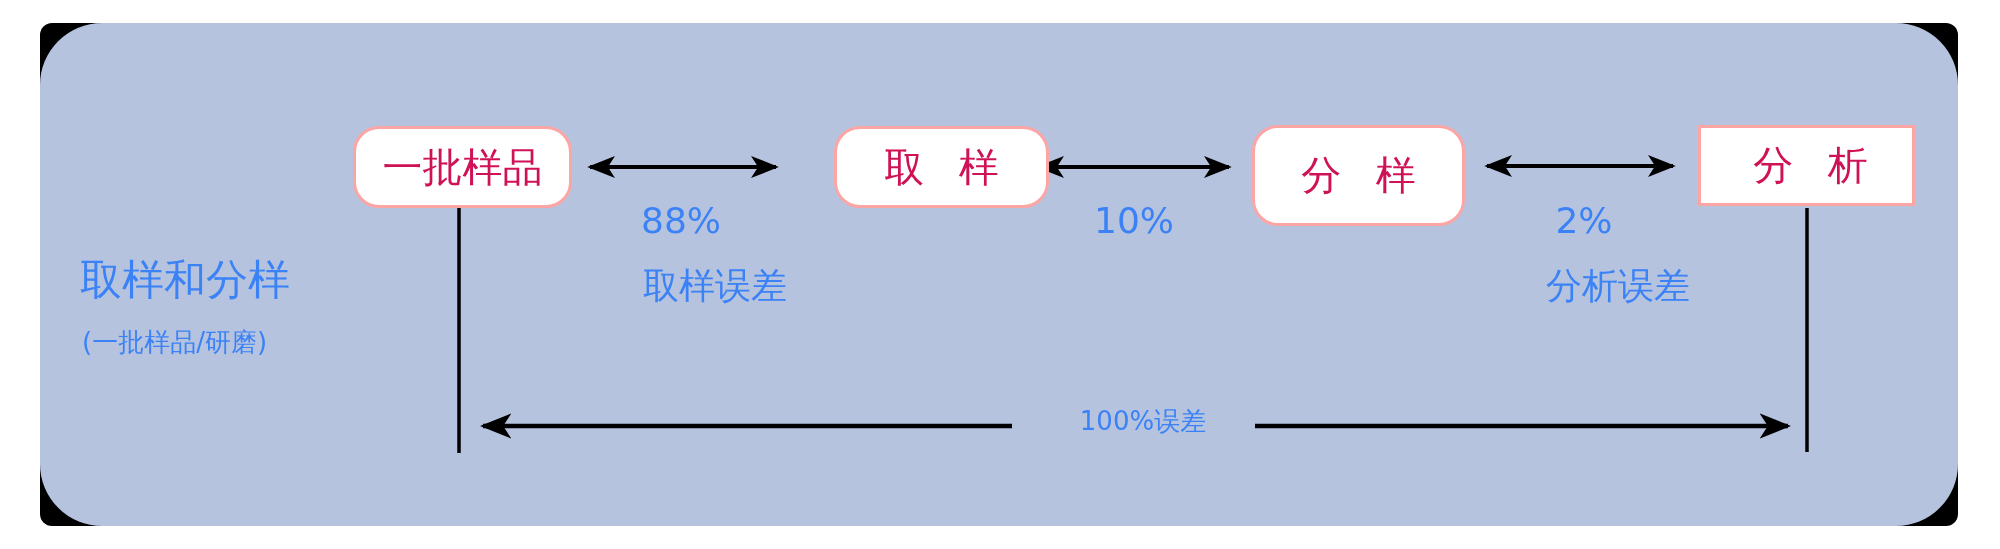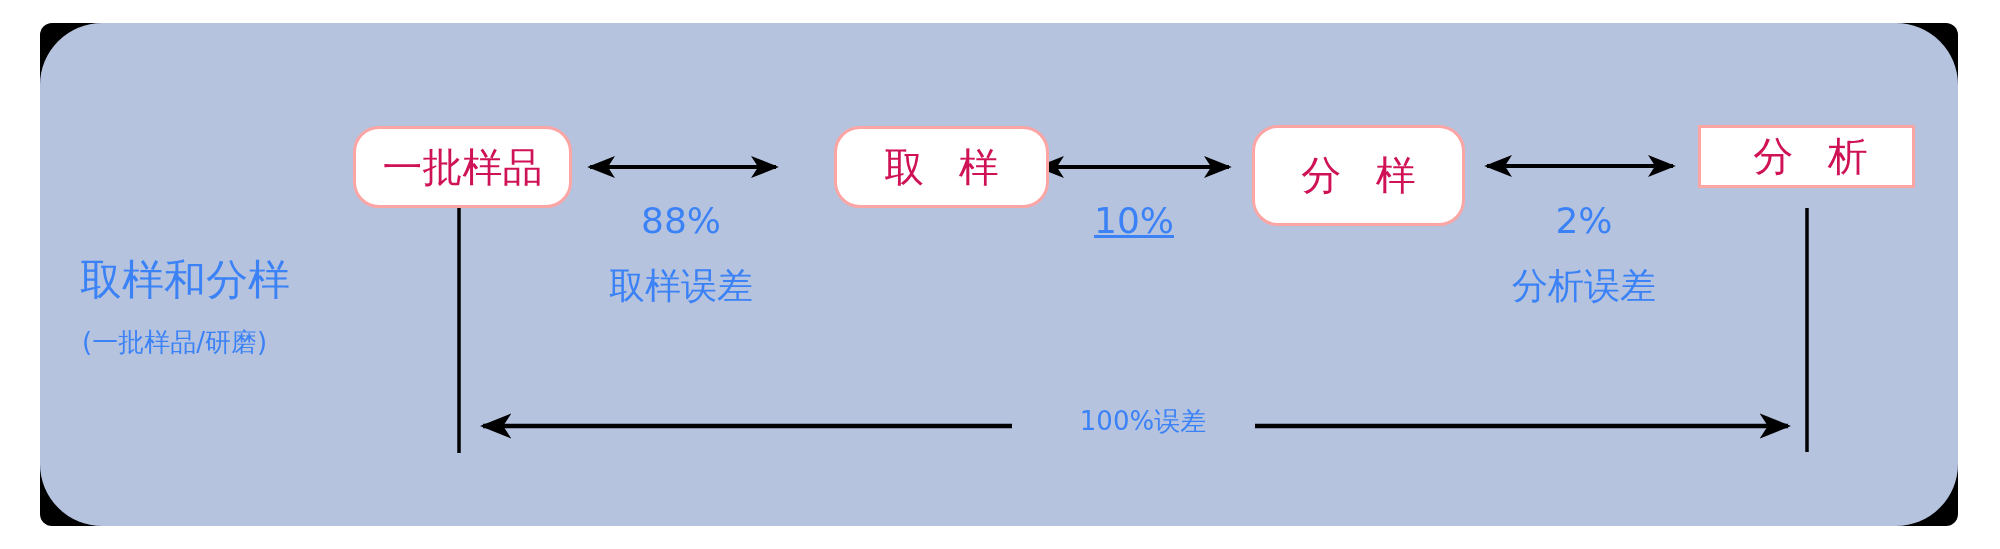--- a/index.html
+++ b/index.html
@@ -48,31 +48,31 @@
     font-weight: 500;
     word-spacing: 22px;
     box-sizing: border-box;
     white-space: nowrap;
   }
   .node.rounded { border-radius: 26px; }
   .node.square  { border-radius: 0; }
   .node-batch    { left: 353px; top: 126px; width: 219px; height: 82px; }
   .node-sampling { left: 798px; top: 126px; width: 215px; height: 82px; margin-left: 36px; }
   .node-split    { left: 1252px; top: 125px; width: 213px; height: 101px; }
-  .node-analysis { left: 1698px; top: 125px; width: 217px; height: 63px; padding-left: 8px; }
+  .node-analysis { left: 1698px; top: 125px; width: 217px; height: 81px; padding-left: 8px; }
   .lbl {
     position: absolute;
     color: #3b82f6;
     white-space: nowrap;
   }
   .lbl.centered { transform: translateX(-50%); }
   .pct  { font-size: 36px; top: 200px; }
-  .err  { font-size: 36px; top: 262px; }
+  .err  { font-size: 36px; top: 262px; margin-left: 34px; }
   .pct-1, .err-1 { left: 681px; }
-  .pct-2, .err-2 { left: 1134px; text-decoration: underline; }
+  .pct-2, .err-2 { left: 1134px; }
   .pct-3, .err-3 { left: 1584px; }
   .total-error { left: 1143px; top: 404px; font-size: 26px; }
   .title    { left: 80px; top: 252px; font-size: 42px; }
   .subtitle { left: 82px; top: 325px; font-size: 26px; }
 </style>
 </head>
 <body>
 
 <div class="stage">
 

